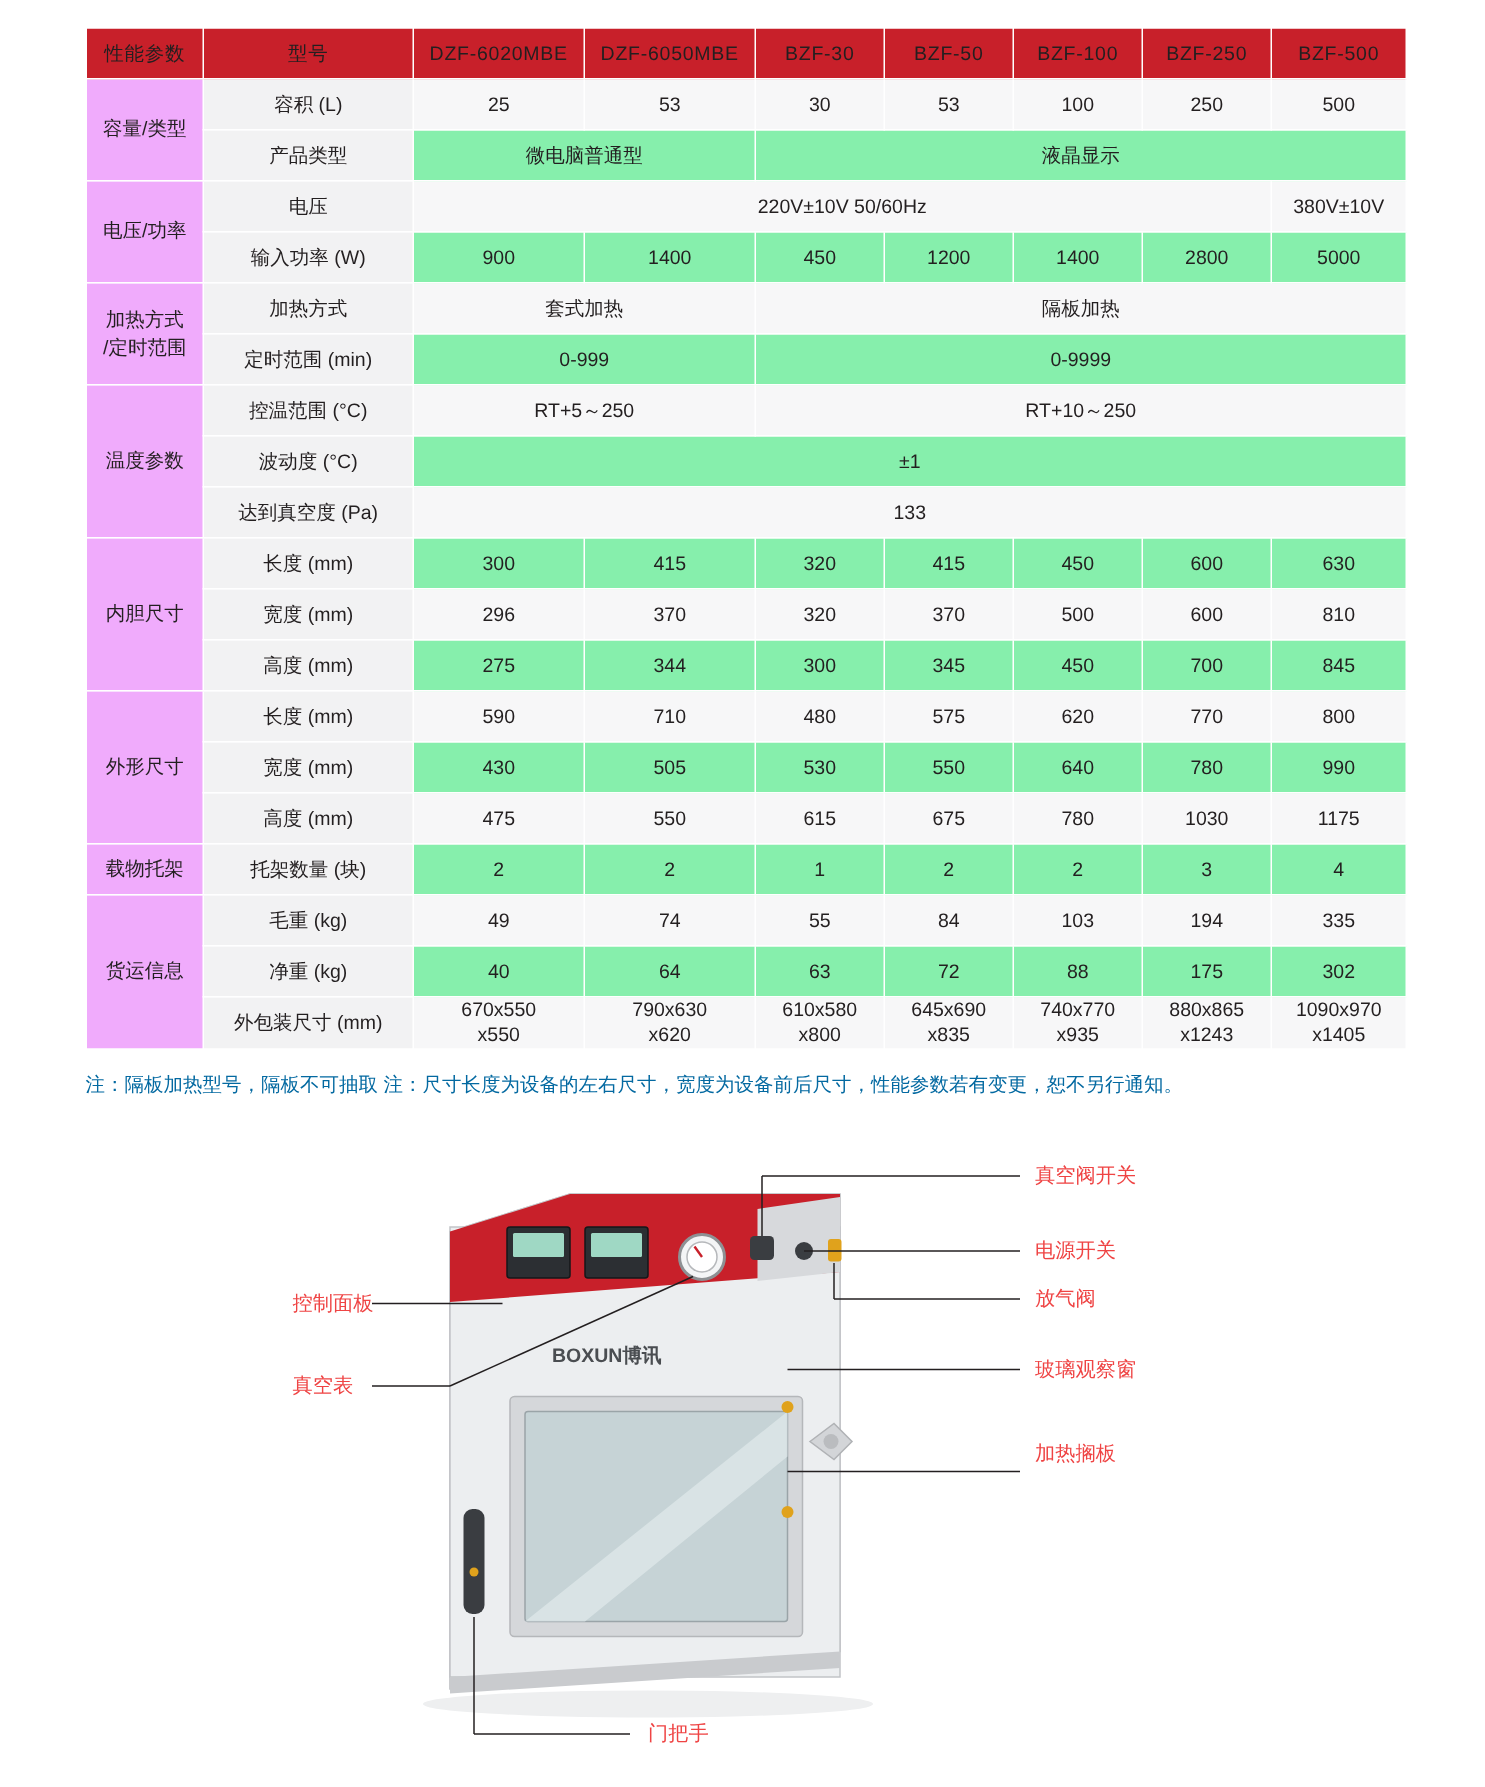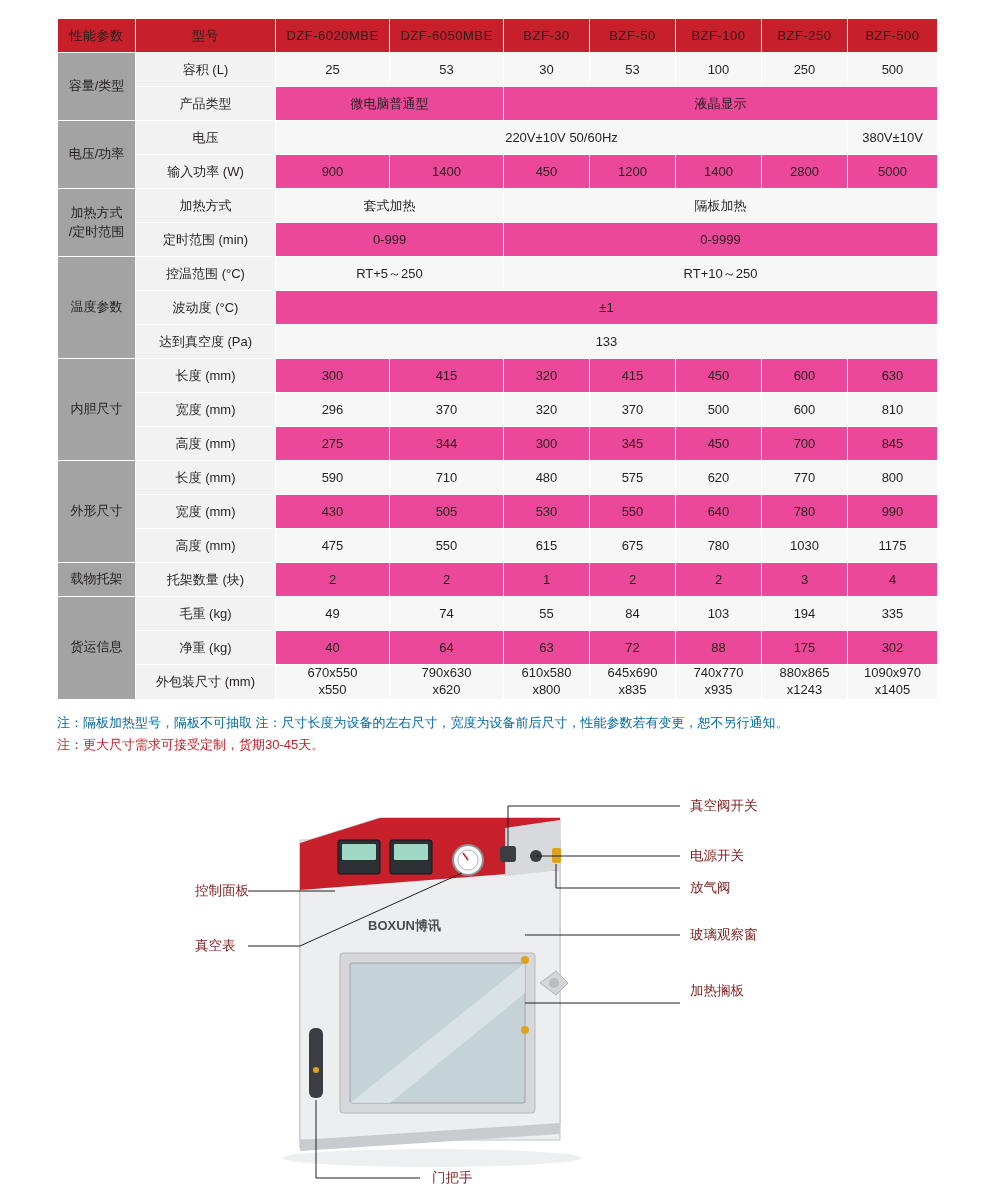--- a/index.html
+++ b/index.html
@@ -30,34 +30,34 @@
   }
   thead th{
     background:#c8202a;
     color:#ffffff;
     font-weight:bold;
     height:37px;
     font-size:13.5px;
     letter-spacing:.5px;
   }
   .cat{
-    background:#a3a3a3;
+    background:#f0abfc;
     font-weight:bold;
     width:78px;
     font-size:13.5px;
     line-height:1.45;
   }
   .sub{
     background:#f2f2f3;
     text-align:left;
     padding-left:14px;
     width:140px;
   }
   .v{background:#f7f7f8;}
-  .v.alt{background:#ec4899;}
+  .v.alt{background:#86efac;}
   .two-line{line-height:1.3;font-size:12.5px;}
 
   
   col.c0{width:78px}
   col.c1{width:140px}
   col.c2{width:114px}
   col.c3{width:114px}
   col.c4{width:86px}
   col.c5{width:86px}
   col.c6{width:86px}
@@ -67,21 +67,21 @@
   
   .notes{margin:12px 0 0 57px;width:900px;}
   .note{font-size:13px;color:#0369a1;line-height:1.7;}
   .note.red{color:#c8202a;}
 
   
   .diagram{position:relative;margin-top:22px;height:420px;}
   .callout{
     position:absolute;
     font-size:13.5px;
-    color:#7f1d1d;
+    color:#ef4444;
     white-space:nowrap;
   }
 </style>
 </head>
 <body>
 
 <div class="page">
 
   <table class="spec">
     <colgroup>
@@ -268,21 +268,20 @@
           <td class="v two-line">645x690<br>x835</td>
           <td class="v two-line">740x770<br>x935</td>
           <td class="v two-line">880x865<br>x1243</td>
           <td class="v two-line">1090x970<br>x1405</td>
         </tr>
       </tbody>
   </table>
 
   <div class="notes">
     <div class="note">注：隔板加热型号，隔板不可抽取   注：尺寸长度为设备的左右尺寸，宽度为设备前后尺寸，性能参数若有变更，恕不另行通知。</div>
-    <div class="note red">注：更大尺寸需求可接受定制，货期30-45天。</div>
   </div>
 
   <div class="diagram">
 
     <svg width="990" height="420" viewBox="0 0 990 420" style="position:absolute;left:0;top:0;">
 
       <polygon points="300,65 380,40 560,40 560,345 300,370" fill="#e3e4e6" stroke="#b9bbbe" stroke-width="1"></polygon>
 
       <polygon points="300,65 380,40 560,40 480,62" fill="#f1f2f3" stroke="#c8cacd" stroke-width="1"></polygon>
 

